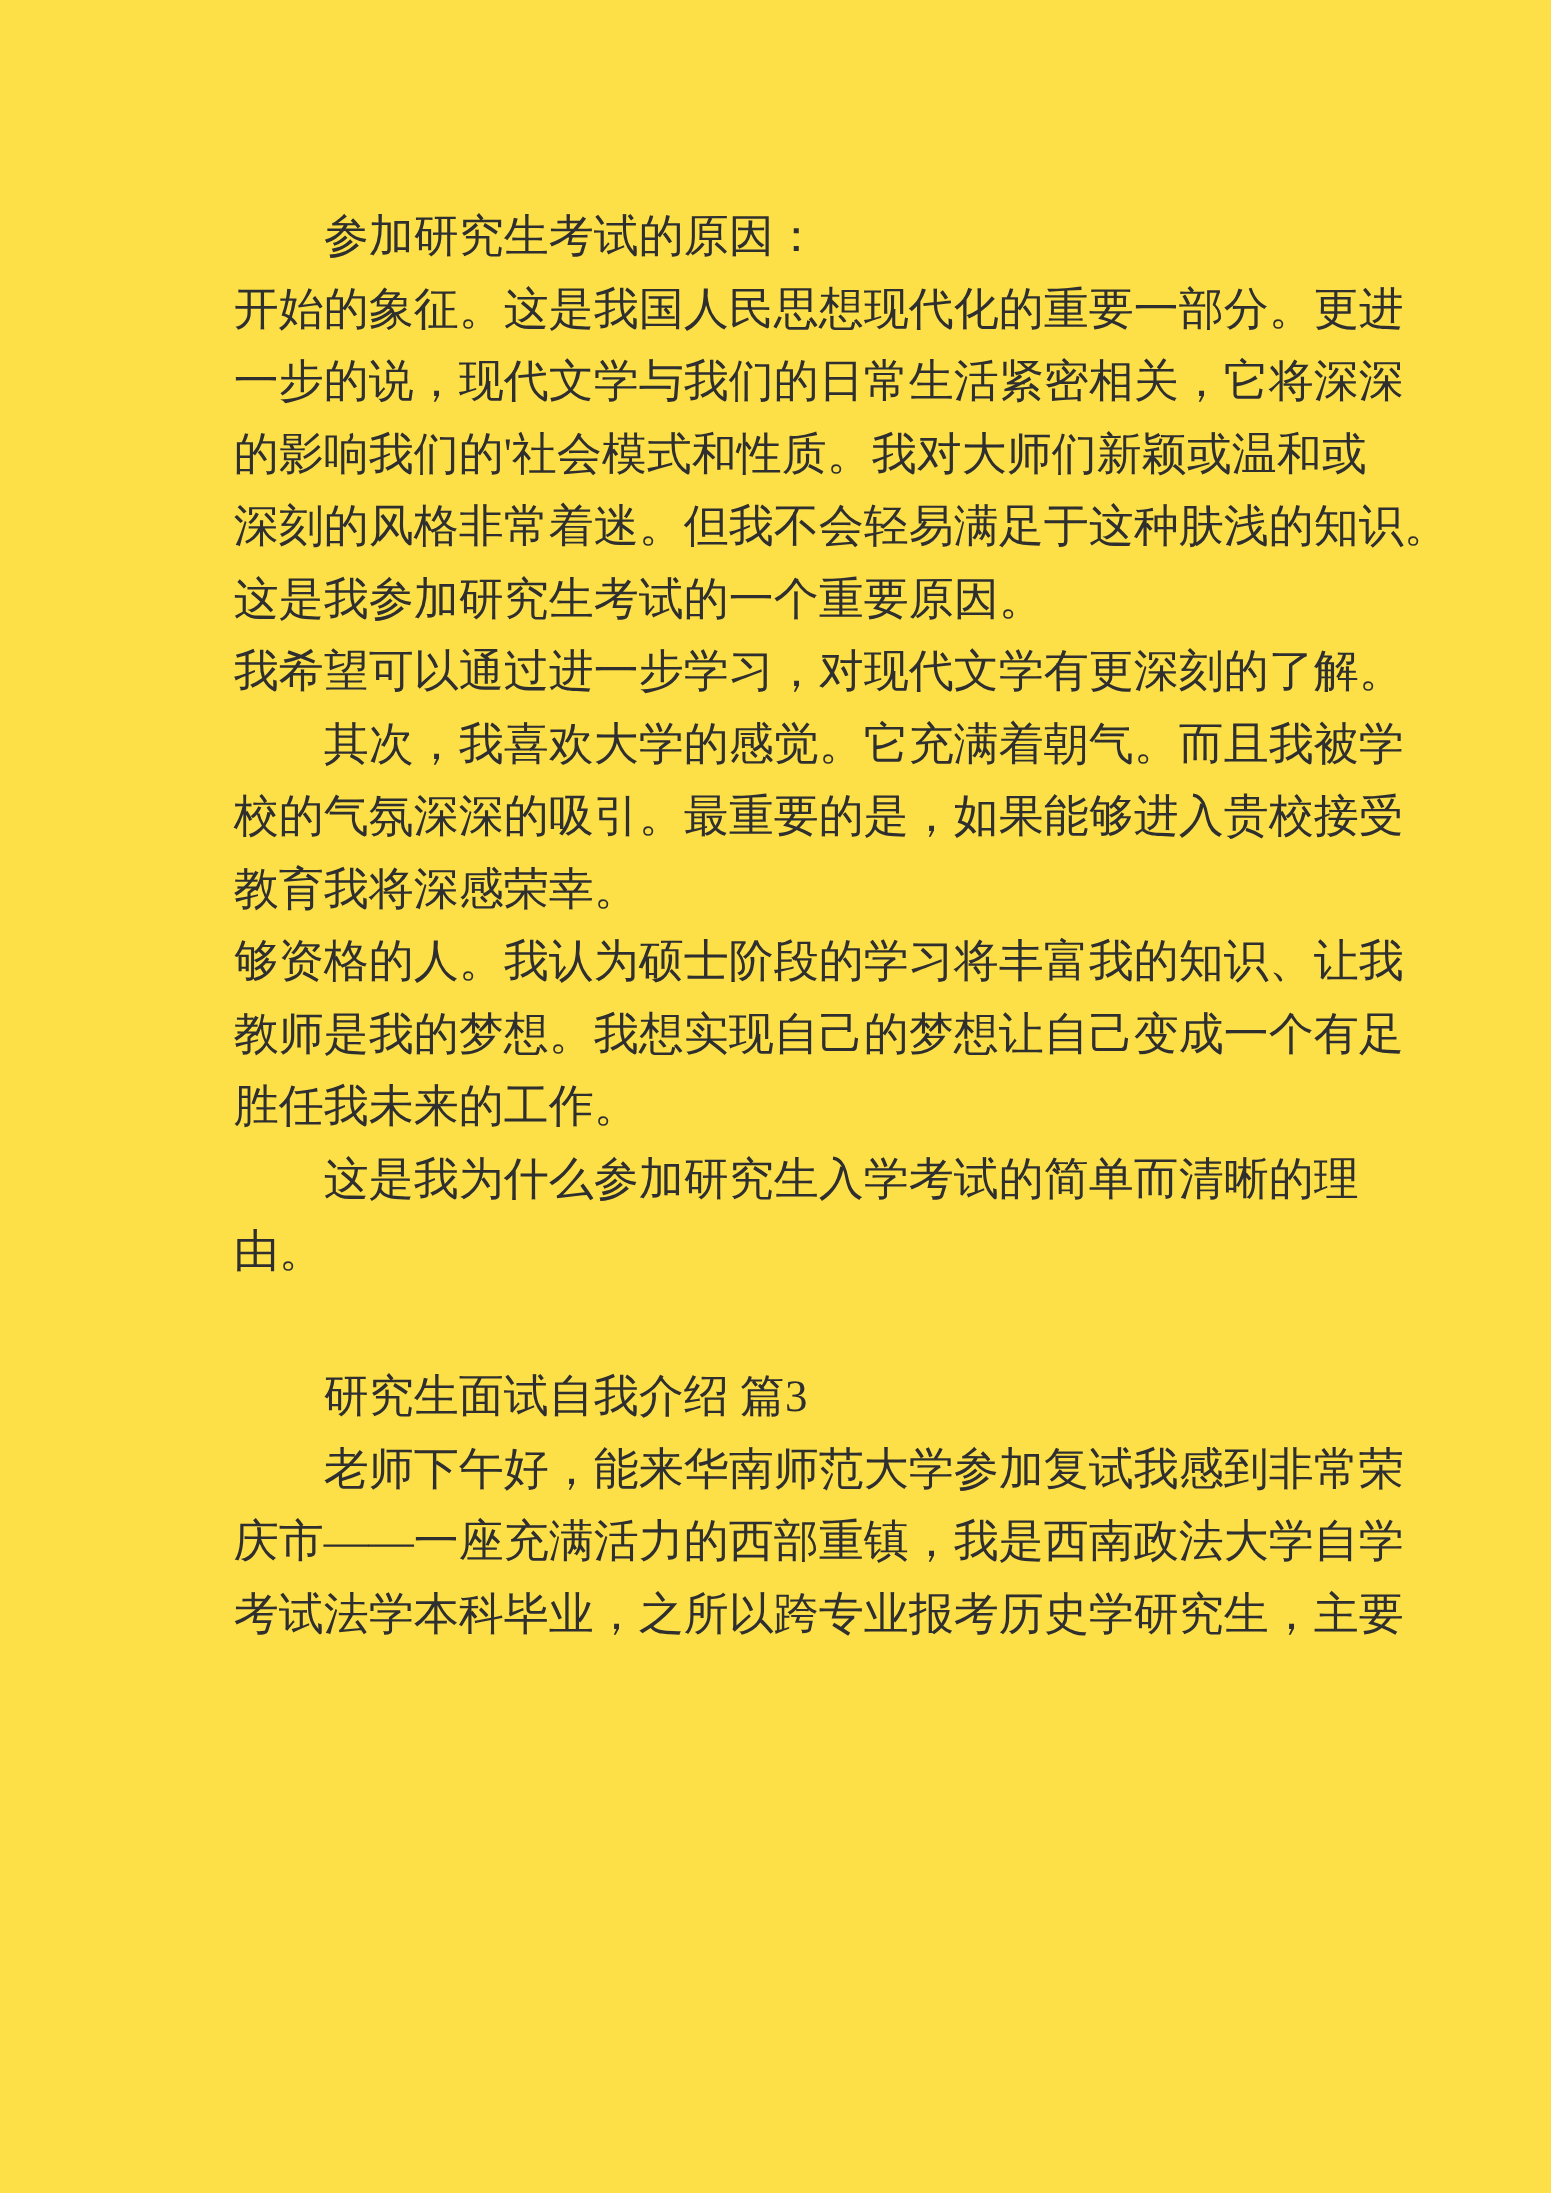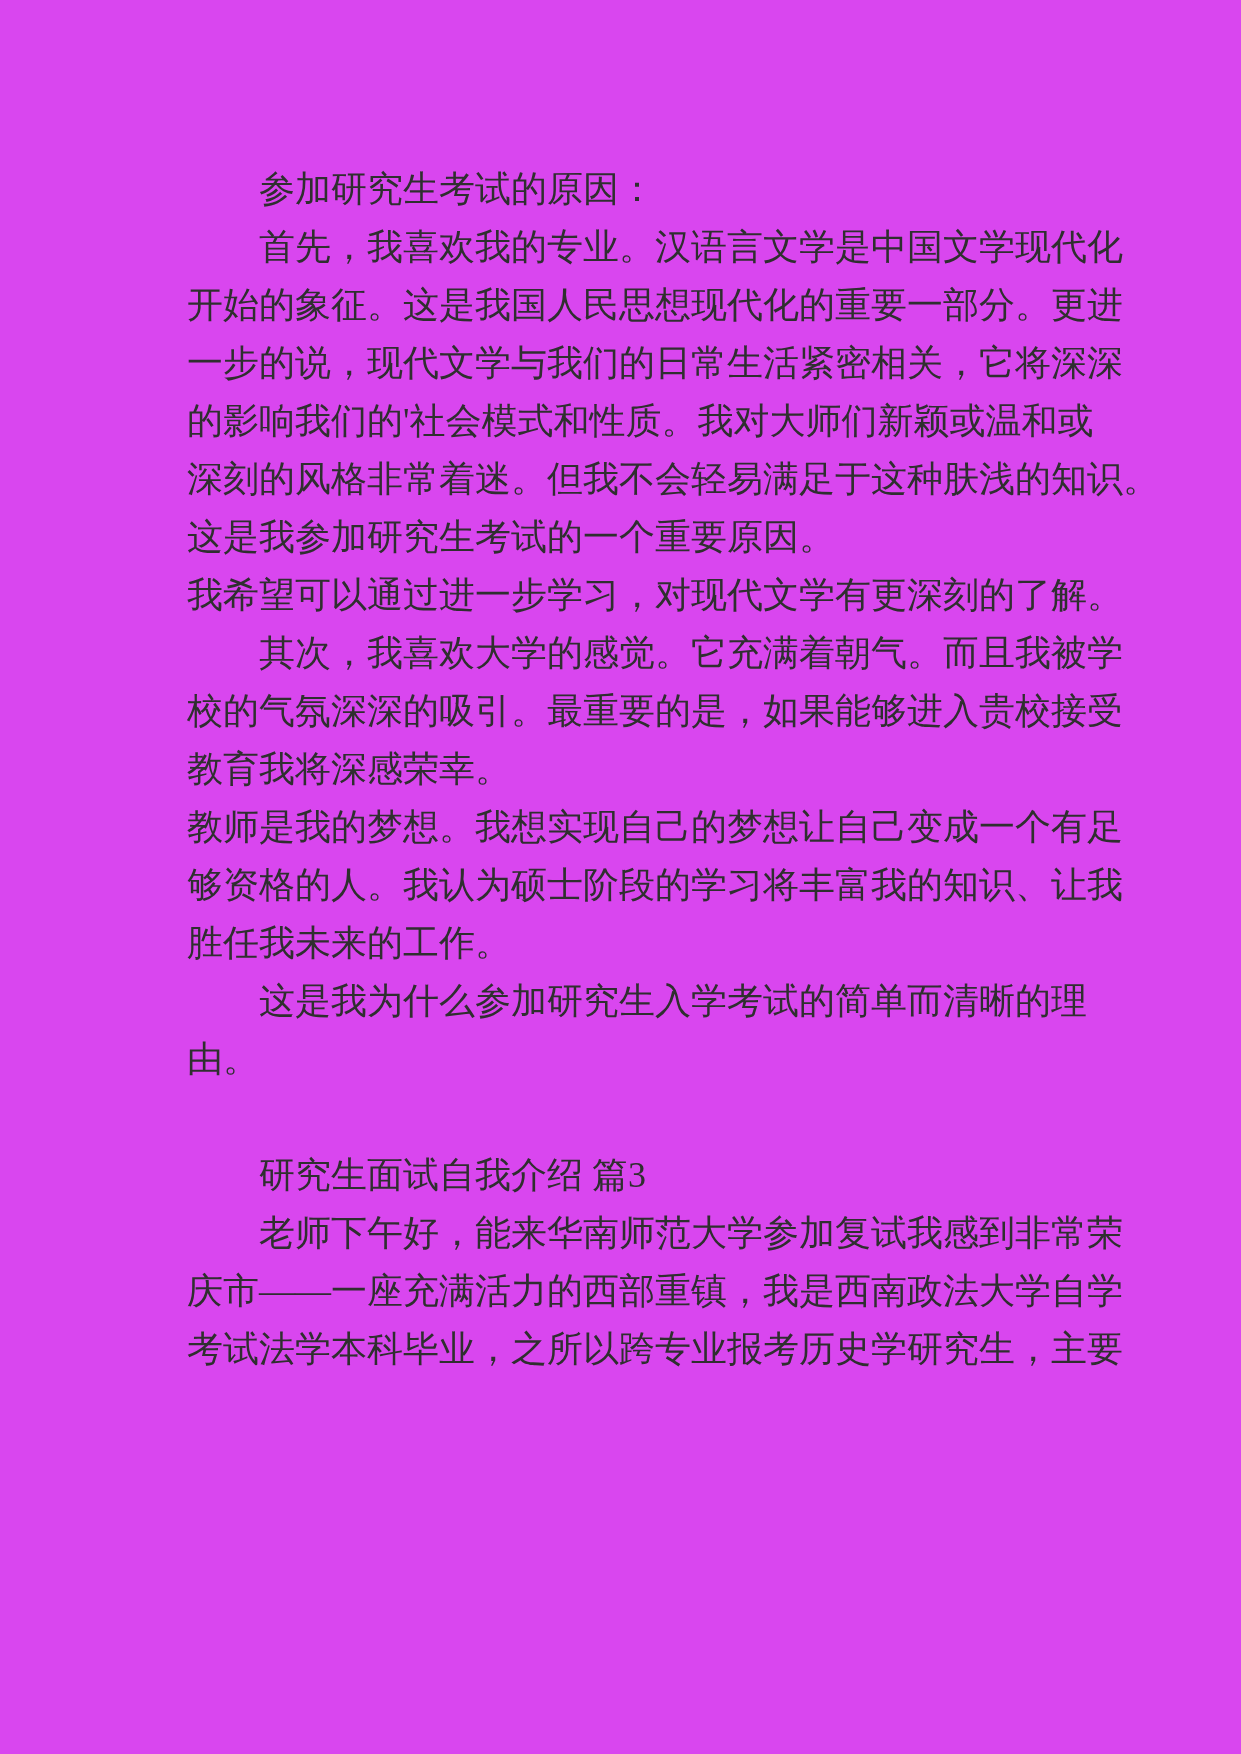--- a/index.html
+++ b/index.html
@@ -4,21 +4,21 @@
 <style>
   html, body {
     margin: 0;
     padding: 0;
     background: #ffffff;
   }
   .page {
     position: relative;
     width: 1241px;
     height: 1754px;
-    background: #d946ef;
+    background: #fde047;
     overflow: hidden;
     font-family: "Liberation Serif", "DejaVu Serif", serif;
   }
   .text-block {
     position: absolute;
     left: 187px;
     top: 160px;
     width: 945px;
   }
   .line {
@@ -36,32 +36,31 @@
   .line.blank {
     
   }
 </style>
 </head>
 <body>
 
 <div class="page">
   <div class="text-block">
       <div class="line indent">参加研究生考试的原因：</div>
-      <div class="line indent">首先，我喜欢我的专业。汉语言文学是中国文学现代化</div>
       <div class="line">开始的象征。这是我国人民思想现代化的重要一部分。更进</div>
       <div class="line">一步的说，现代文学与我们的日常生活紧密相关，它将深深</div>
       <div class="line">的影响我们的'社会模式和性质。我对大师们新颖或温和或</div>
       <div class="line">深刻的风格非常着迷。但我不会轻易满足于这种肤浅的知识。</div>
       <div class="line">这是我参加研究生考试的一个重要原因。</div>
       <div class="line">我希望可以通过进一步学习，对现代文学有更深刻的了解。</div>
       <div class="line indent">其次，我喜欢大学的感觉。它充满着朝气。而且我被学</div>
       <div class="line">校的气氛深深的吸引。最重要的是，如果能够进入贵校接受</div>
       <div class="line">教育我将深感荣幸。</div>
+      <div class="line">够资格的人。我认为硕士阶段的学习将丰富我的知识、让我</div>
       <div class="line">教师是我的梦想。我想实现自己的梦想让自己变成一个有足</div>
-      <div class="line">够资格的人。我认为硕士阶段的学习将丰富我的知识、让我</div>
       <div class="line">胜任我未来的工作。</div>
       <div class="line indent">这是我为什么参加研究生入学考试的简单而清晰的理</div>
       <div class="line">由。</div>
       <div class="line blank"></div>
       <div class="line indent">研究生面试自我介绍 篇3</div>
       <div class="line indent">老师下午好，能来华南师范大学参加复试我感到非常荣</div>
       <div class="line">庆市——一座充满活力的西部重镇，我是西南政法大学自学</div>
       <div class="line">考试法学本科毕业，之所以跨专业报考历史学研究生，主要</div>
     </div>
 </div>

